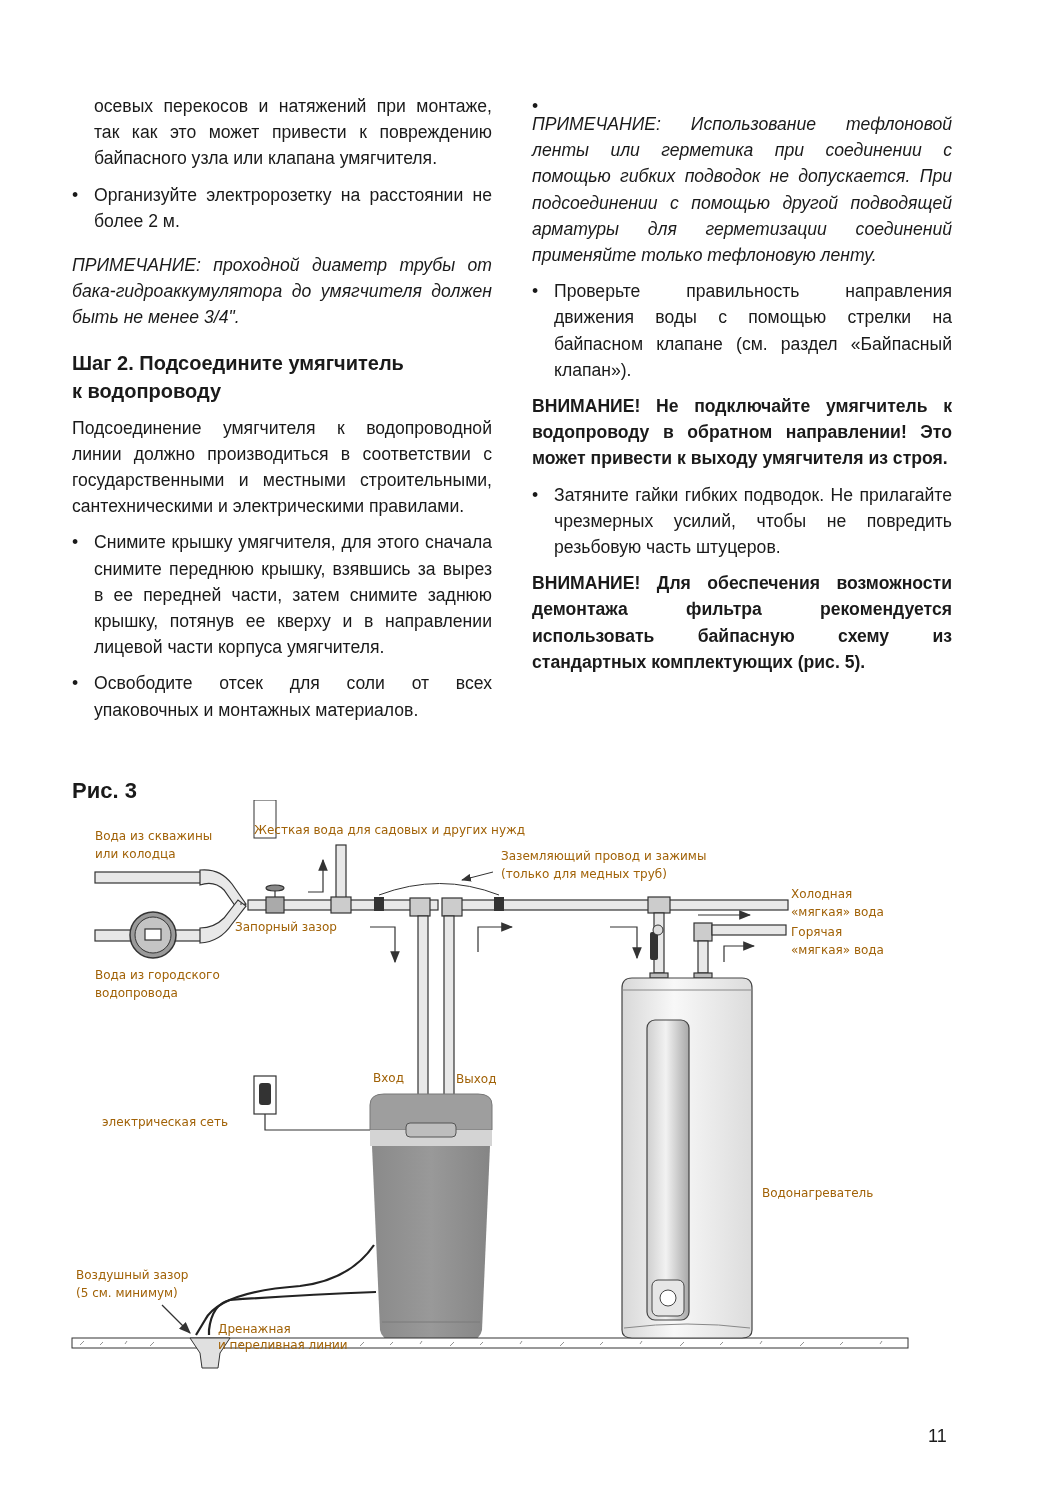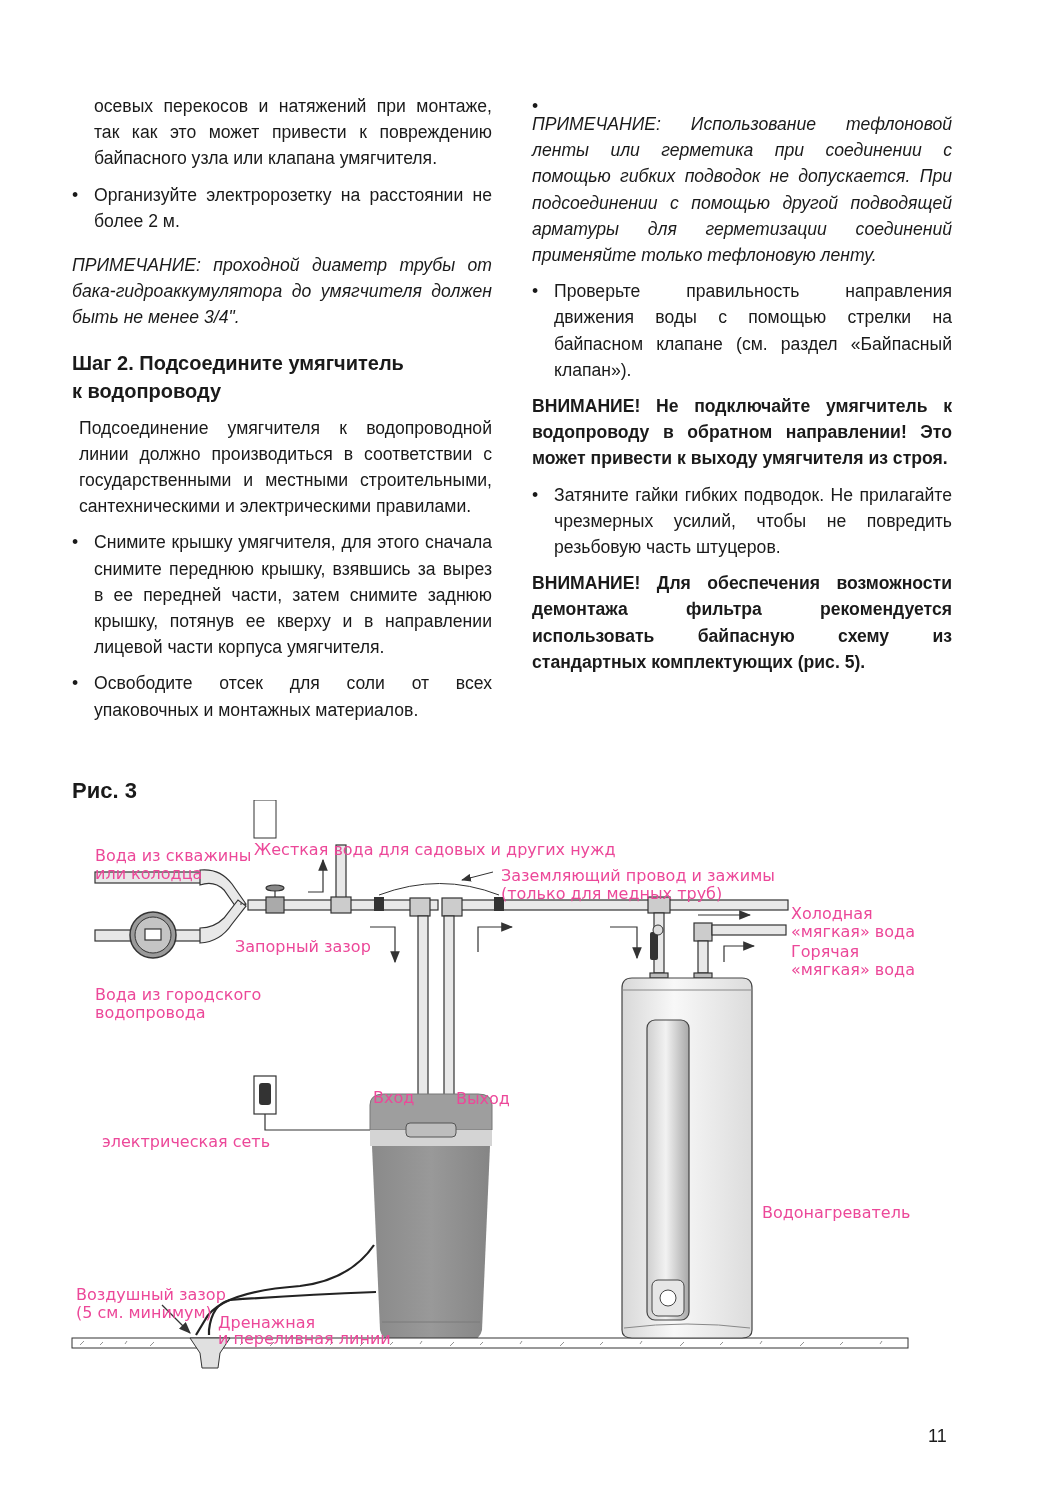--- a/index.html
+++ b/index.html
@@ -2,32 +2,32 @@
 <html><head>
   <meta charset="utf-8">
   <style>
     html, body { margin: 0; padding: 0; background: #ffffff; }
     body { width: 1058px; height: 1500px; position: relative; overflow: hidden;
            font-family: "Liberation Sans", "DejaVu Sans", sans-serif; color: #1a1a1a; }
     .col { position: absolute; top: 93px; width: 420px; font-size: 17.6px; line-height: 26.2px; }
     .col-left { left: 72px; }
     .col-right { left: 532px; }
     p { margin: 0; }
-    .justify { text-align: justify; margin-left: 7px; }
+    .justify { text-align: justify; }
     .bullet { position: relative; padding-left: 22px; text-align: justify; }
     .bullet .dot { position: absolute; left: 0; top: 0; width: 14px; text-align: left; }
     .indent { padding-left: 22px; text-align: justify; }
     .note { font-style: italic; text-align: justify; }
     .warn { font-weight: bold; text-align: justify; }
     .heading { font-weight: bold; font-size: 20px; line-height: 28px; }
     .gap-s { height: 10px; }
     .gap-m { height: 18px; }
     .fig-label { position: absolute; left: 72px; top: 778px; font-weight: bold; font-size: 22px; }
     .diagram { position: absolute; left: 0; top: 800px; width: 1058px; height: 600px; }
-    .dlabel { position: absolute; font-family: "DejaVu Sans", sans-serif; font-size: 16px; line-height: 18px; color: #ec4899; white-space: nowrap; margin-top: 20px; }
+    .dlabel { position: absolute; font-family: "DejaVu Sans", sans-serif; font-size: 12px; line-height: 18px; color: #a16207; white-space: nowrap; }
     .page-number { position: absolute; left: 928px; top: 1426px; font-size: 18px; }
   </style>
 </head>
 <body>
 
 <div class="col col-left">
   <p class="indent">осевых перекосов и натяжений при монтаже, так как это может привести к повреждению байпасного узла или клапана умягчителя.</p>
   <div class="gap-s"></div>
   <p class="bullet"><span class="dot">•</span><span>Организуйте электророзетку на расстоянии не более 2 м.</span></p>
   <div class="gap-m"></div>
@@ -220,19 +220,19 @@
     <div>водопровода</div>
   </div>
   <div class="dlabel" style="left:373px; top:269px;">Вход</div>
   <div class="dlabel" style="left:456px; top:270px;">Выход</div>
   <div class="dlabel" style="left:102px; top:313px;">электрическая сеть</div>
   <div class="dlabel" style="left:762px; top:384px;">Водонагреватель</div>
   <div class="dlabel" style="left:76px; top:466px;">
     <div>Воздушный зазор</div>
     <div>(5 см. минимум)</div>
   </div>
-  <div class="dlabel" style="left:218px; top:495px; line-height:16px;">
+  <div class="dlabel" style="left:218px; top:521px; line-height:16px;">
     <div>Дренажная</div>
     <div>и переливная линии</div>
   </div>
 </div>
 
 <div class="page-number">11</div>
 
 </body></html>

